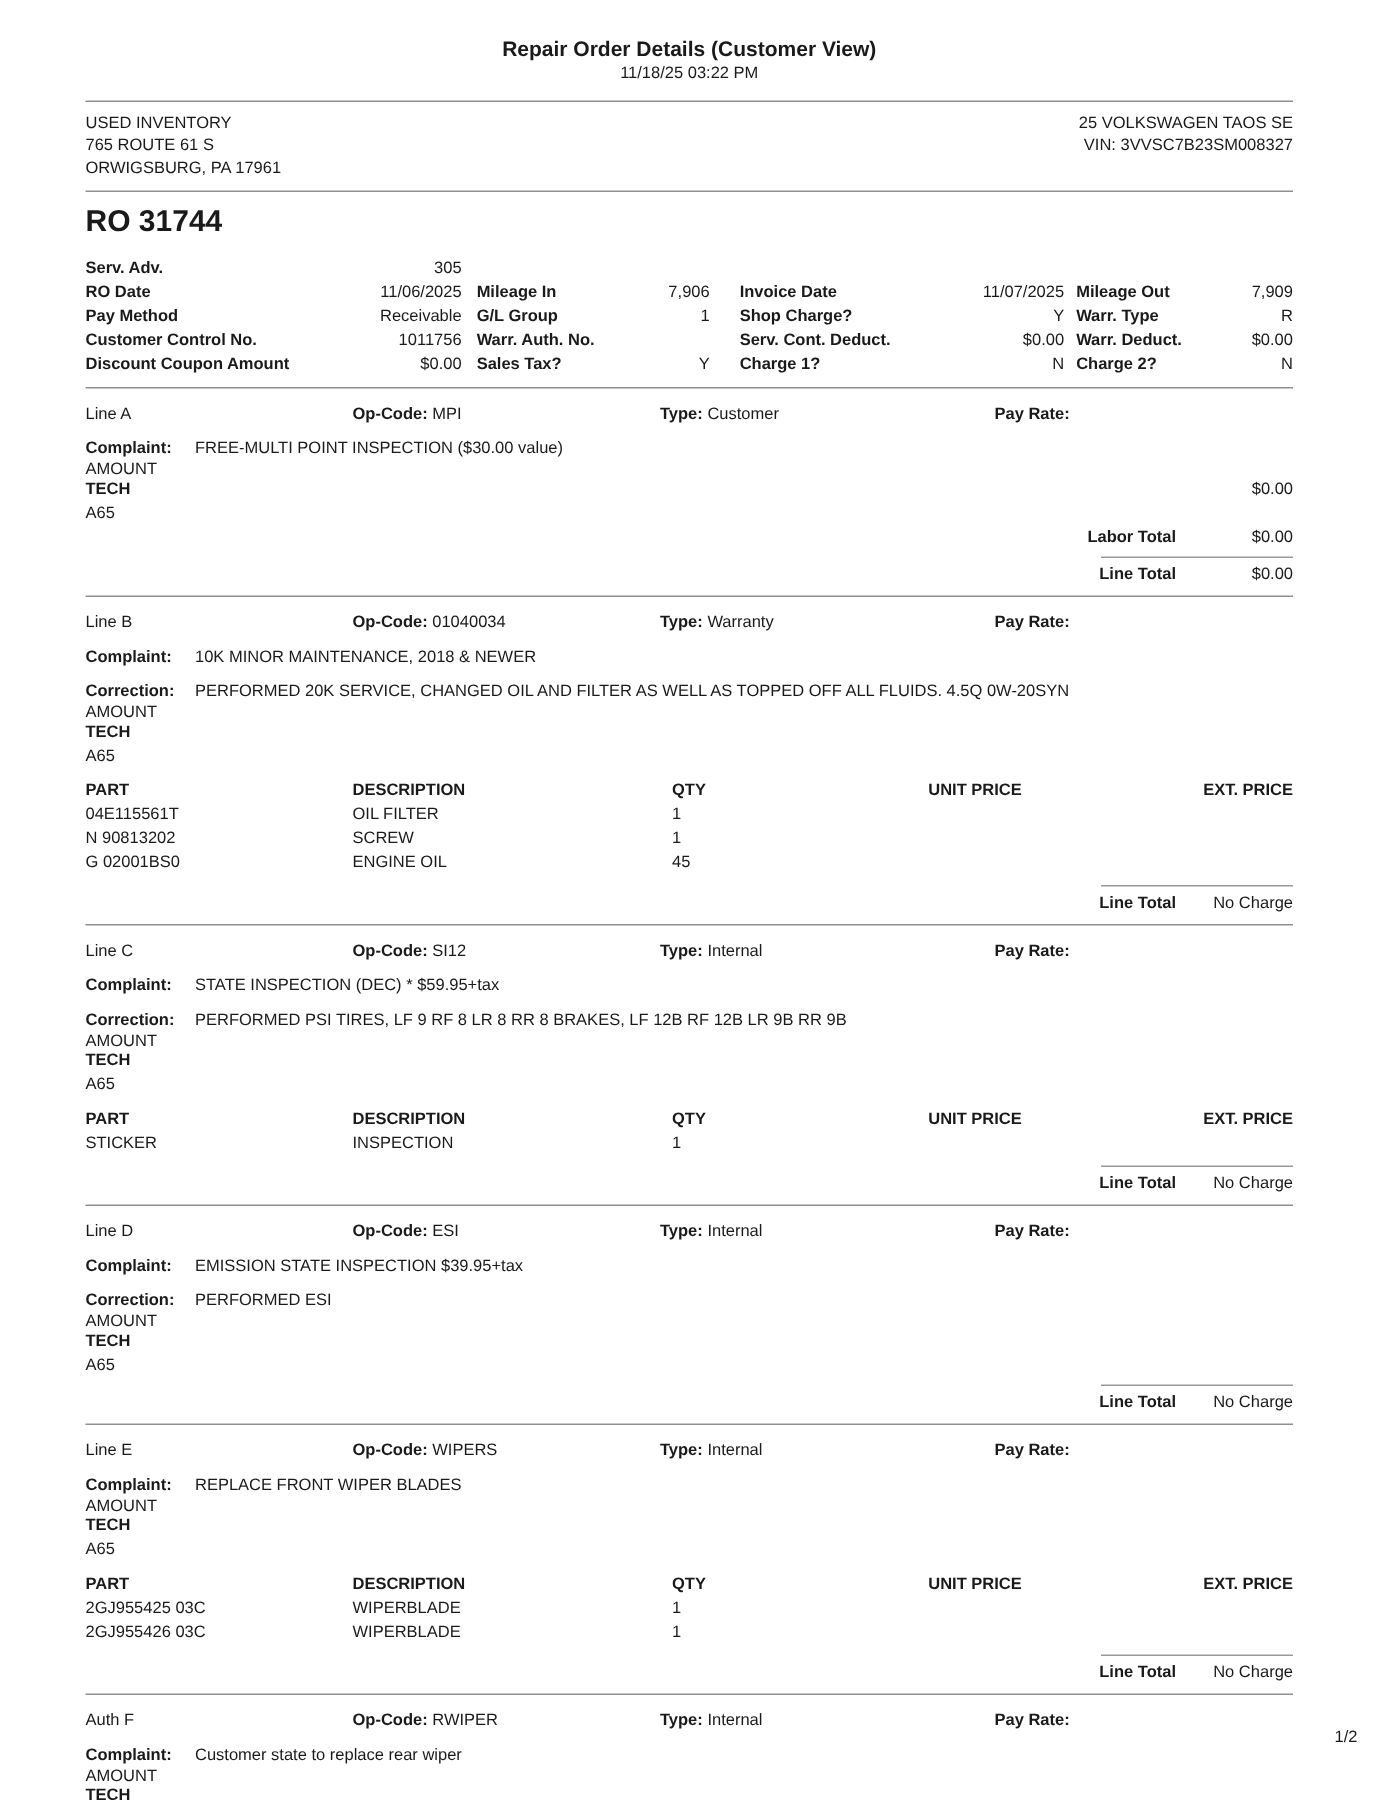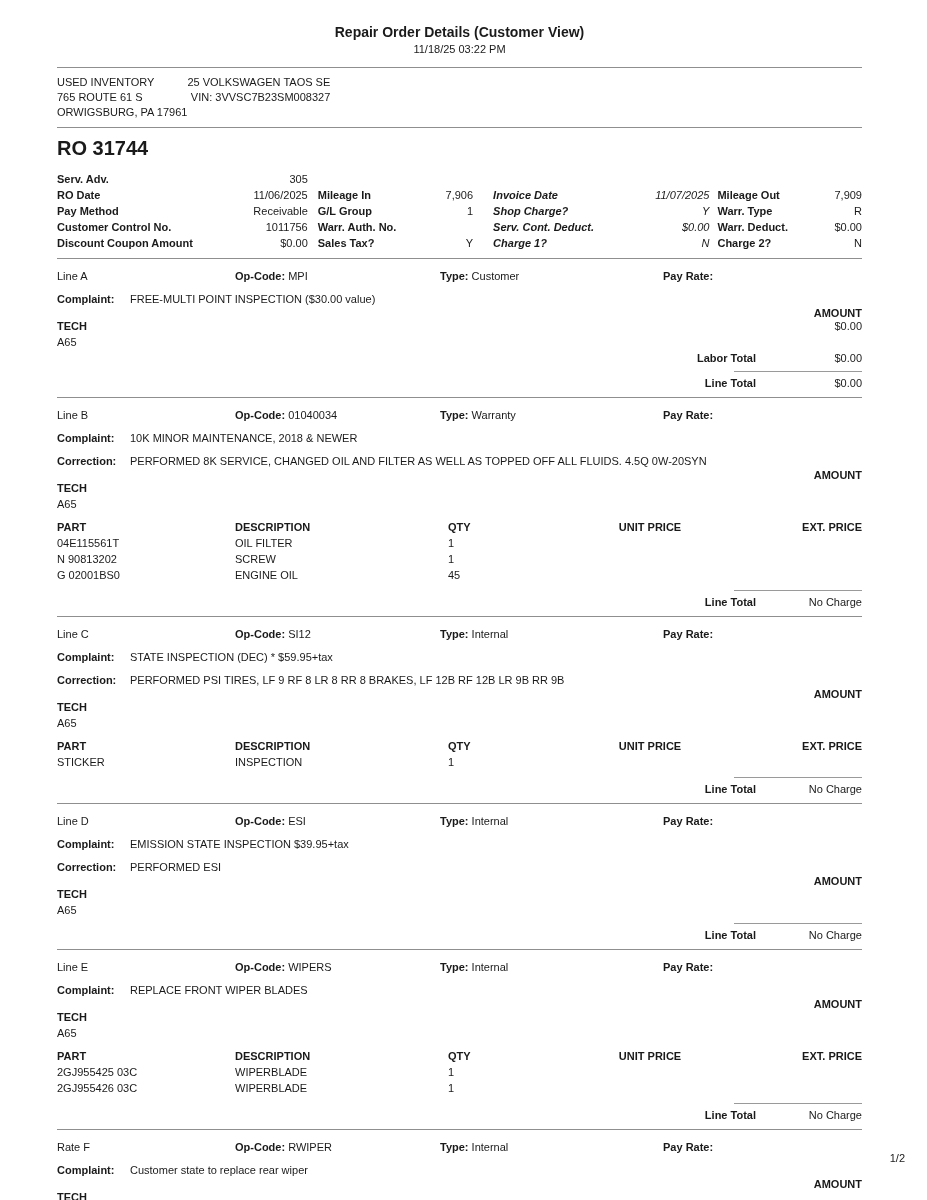--- a/index.html
+++ b/index.html
@@ -10,56 +10,56 @@
   }
   .doc{padding:24px 65px 0 57px;}
   b,.bold{font-weight:bold;}
   .hr{border:0;border-top:1px solid #8f8f8f;height:0;margin:0;}
   
   .hd{text-align:center;}
   .hd-title{font-weight:bold;font-size:14px;}
   .hd-date{margin-top:3px;}
   .hr-1{margin-top:12px;}
   
-  .top-row{display:flex;margin-top:7px;}
+  .top-row{display:flex;justify-content:space-between;margin-top:7px;}
   .addr div{line-height:15px;}
   .veh{text-align:right;}
   .veh div{line-height:15px;}
   .hr-2{margin-top:7px;}
   .ro-num{font-weight:bold;font-size:20px;margin-top:9px;}
   
   .info{margin-top:11px;}
   .info-row{display:flex;line-height:16px;}
   .pair{display:flex;}
   .pair .lbl{font-weight:bold;flex:1;}
   .pair .val{text-align:right;}
   .p1{width:255px;}
   .p2{width:158px;margin-left:10px;}
-  .p3{width:220px;margin-left:20px;font-style:italic;}
+  .p3{width:220px;margin-left:20px;}
   .p4{width:147px;margin-left:8px;}
   .hr-3{margin-top:7px;}
   
   .sec{padding-top:11px;}
   .sec-head{display:flex;}
   .sh-name{width:178px;}
   .sh-op{width:205px;}
   .sh-type{width:223px;}
   .crow{display:flex;margin-top:11px;}
   .crow .clabel{width:73px;font-weight:bold;flex-shrink:0;}
-  .amount{text-align:right;font-weight:bold;margin-top:2px;}
+  .amount{font-weight:normal;margin-top:2px;}
   .tech-row{display:flex;justify-content:space-between;margin-top:1px;text-align:center;}
   .tech-id{margin-top:4px;}
   .parts{display:grid;grid-template-columns:178px 213px 104px 196px 1fr;margin-top:9px;line-height:16px;}
   .parts .h{font-weight:bold;}
   .parts .c-qty{text-align:left;}
   .parts .c-up{text-align:center;}
   .parts .c-ext{text-align:right;}
   .totals{margin-left:auto;width:215px;margin-top:4px;}
   .t-rule{border-top:1px solid #9a9a9a;width:128px;margin-left:auto;margin-top:7px;margin-bottom:5px;}
-  .t-row{display:flex;justify-content:flex-end;gap:28px;}
+  .t-row{display:flex;justify-content:flex-end;}
   .t-row .t-lbl{font-weight:bold;}
   .t-row .t-val{width:78px;text-align:right;}
   .sec-hr{margin-top:8px;}
   .page-num{position:absolute;right:22px;top:1152px;font-size:11px;}
 </style>
 </head>
 <body>
 
 <div class="doc">
 
@@ -215,21 +215,21 @@
       <span class="sh-op"><b>Op-Code:</b> <span>01040034</span></span>
       <span class="sh-type"><b>Type:</b> <span>Warranty</span></span>
       <span class="sh-pay"><b>Pay Rate:</b></span>
     </div>
     <div class="crow">
       <span class="clabel">Complaint:</span>
       <span>10K MINOR MAINTENANCE, 2018 &amp; NEWER</span>
     </div>
     <div class="crow">
       <span class="clabel">Correction:</span>
-      <span>PERFORMED 8K SERVICE, CHANGED OIL AND FILTER AS WELL AS TOPPED OFF ALL FLUIDS. 4.5Q 0W-20SYN</span>
+      <span>PERFORMED 20K SERVICE, CHANGED OIL AND FILTER AS WELL AS TOPPED OFF ALL FLUIDS. 4.5Q 0W-20SYN</span>
     </div>
     <div class="amount">AMOUNT</div>
     <div class="tech-row">
       <span class="bold">TECH</span>
     </div>
     <div class="tech-id">A65</div>
     <div class="parts">
       <span class="h">PART</span>
       <span class="h">DESCRIPTION</span>
       <span class="h c-qty">QTY</span>
@@ -371,21 +371,21 @@
       <div class="t-row">
         <span class="t-lbl">Line Total</span>
         <span class="t-val">No Charge</span>
       </div>
     </div>
     <div class="hr sec-hr"></div>
   </div>
 
   <div class="sec">
     <div class="sec-head">
-      <span class="sh-name">Rate F</span>
+      <span class="sh-name">Auth F</span>
       <span class="sh-op"><b>Op-Code:</b> <span>RWIPER</span></span>
       <span class="sh-type"><b>Type:</b> <span>Internal</span></span>
       <span class="sh-pay"><b>Pay Rate:</b></span>
     </div>
     <div class="crow">
       <span class="clabel">Complaint:</span>
       <span>Customer state to replace rear wiper</span>
     </div>
     <div class="amount">AMOUNT</div>
     <div class="tech-row">

